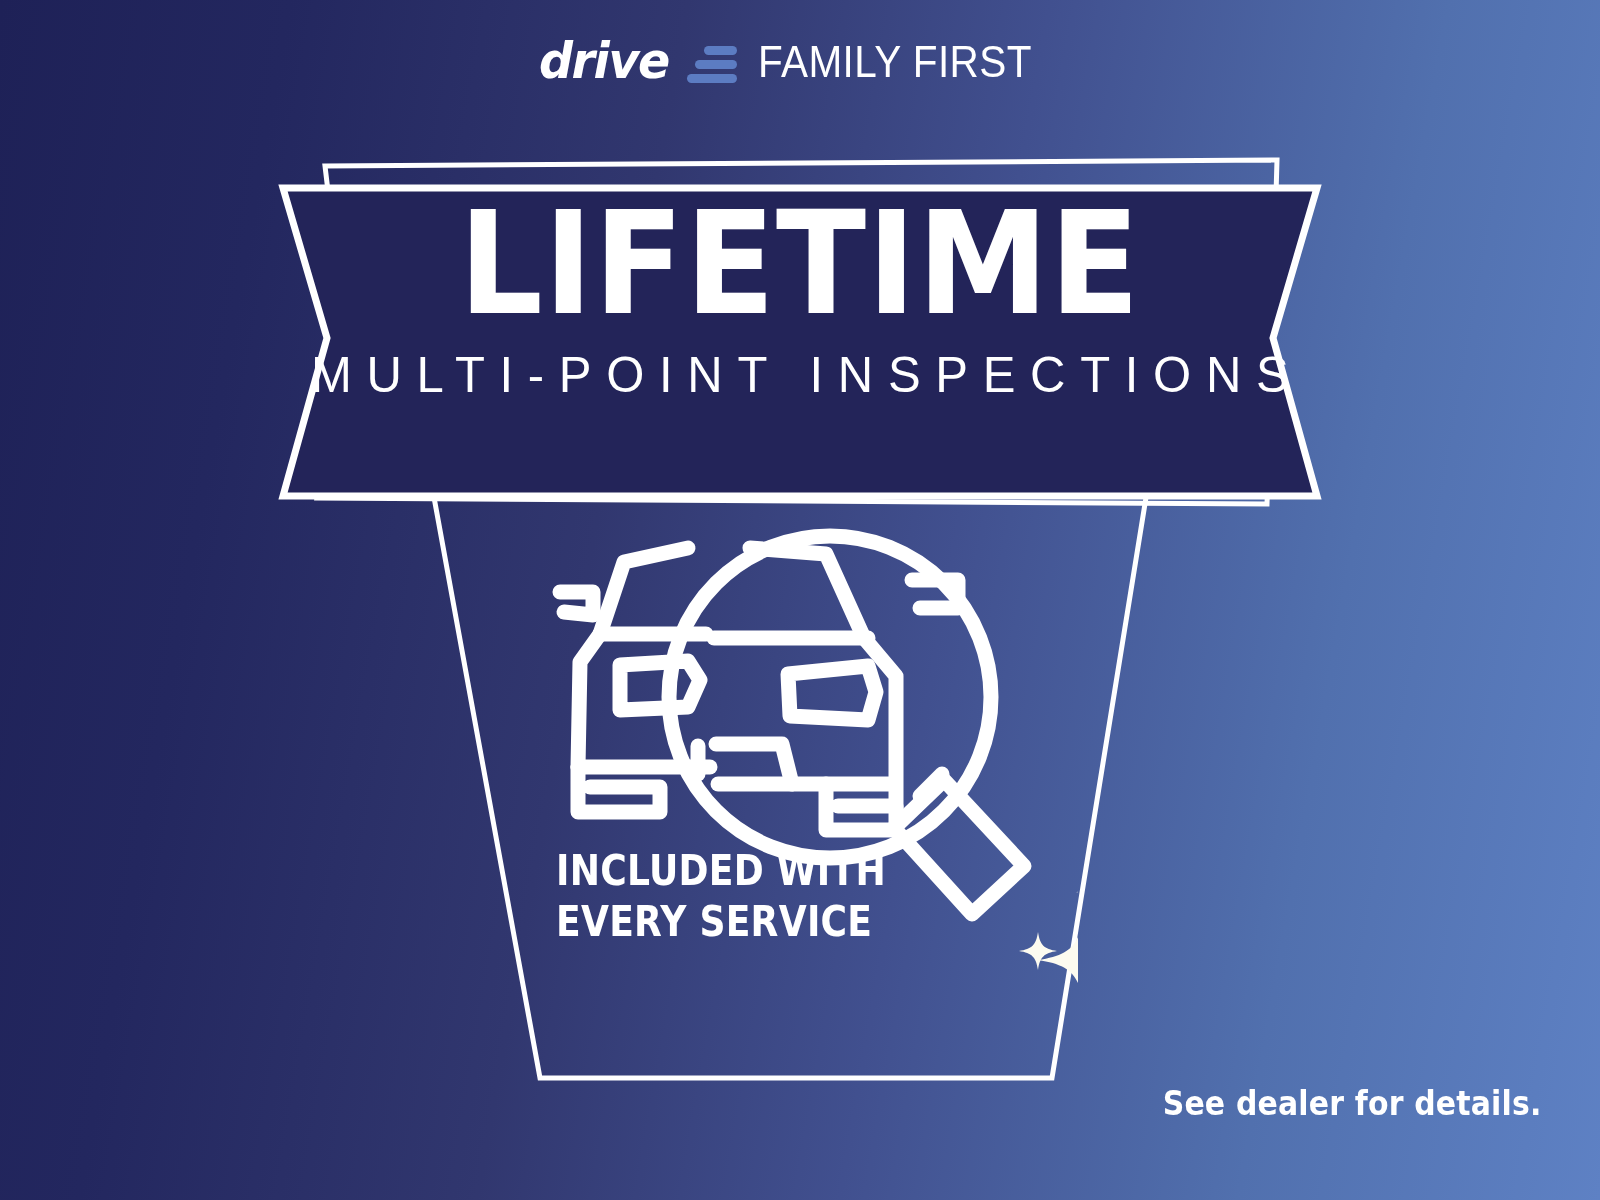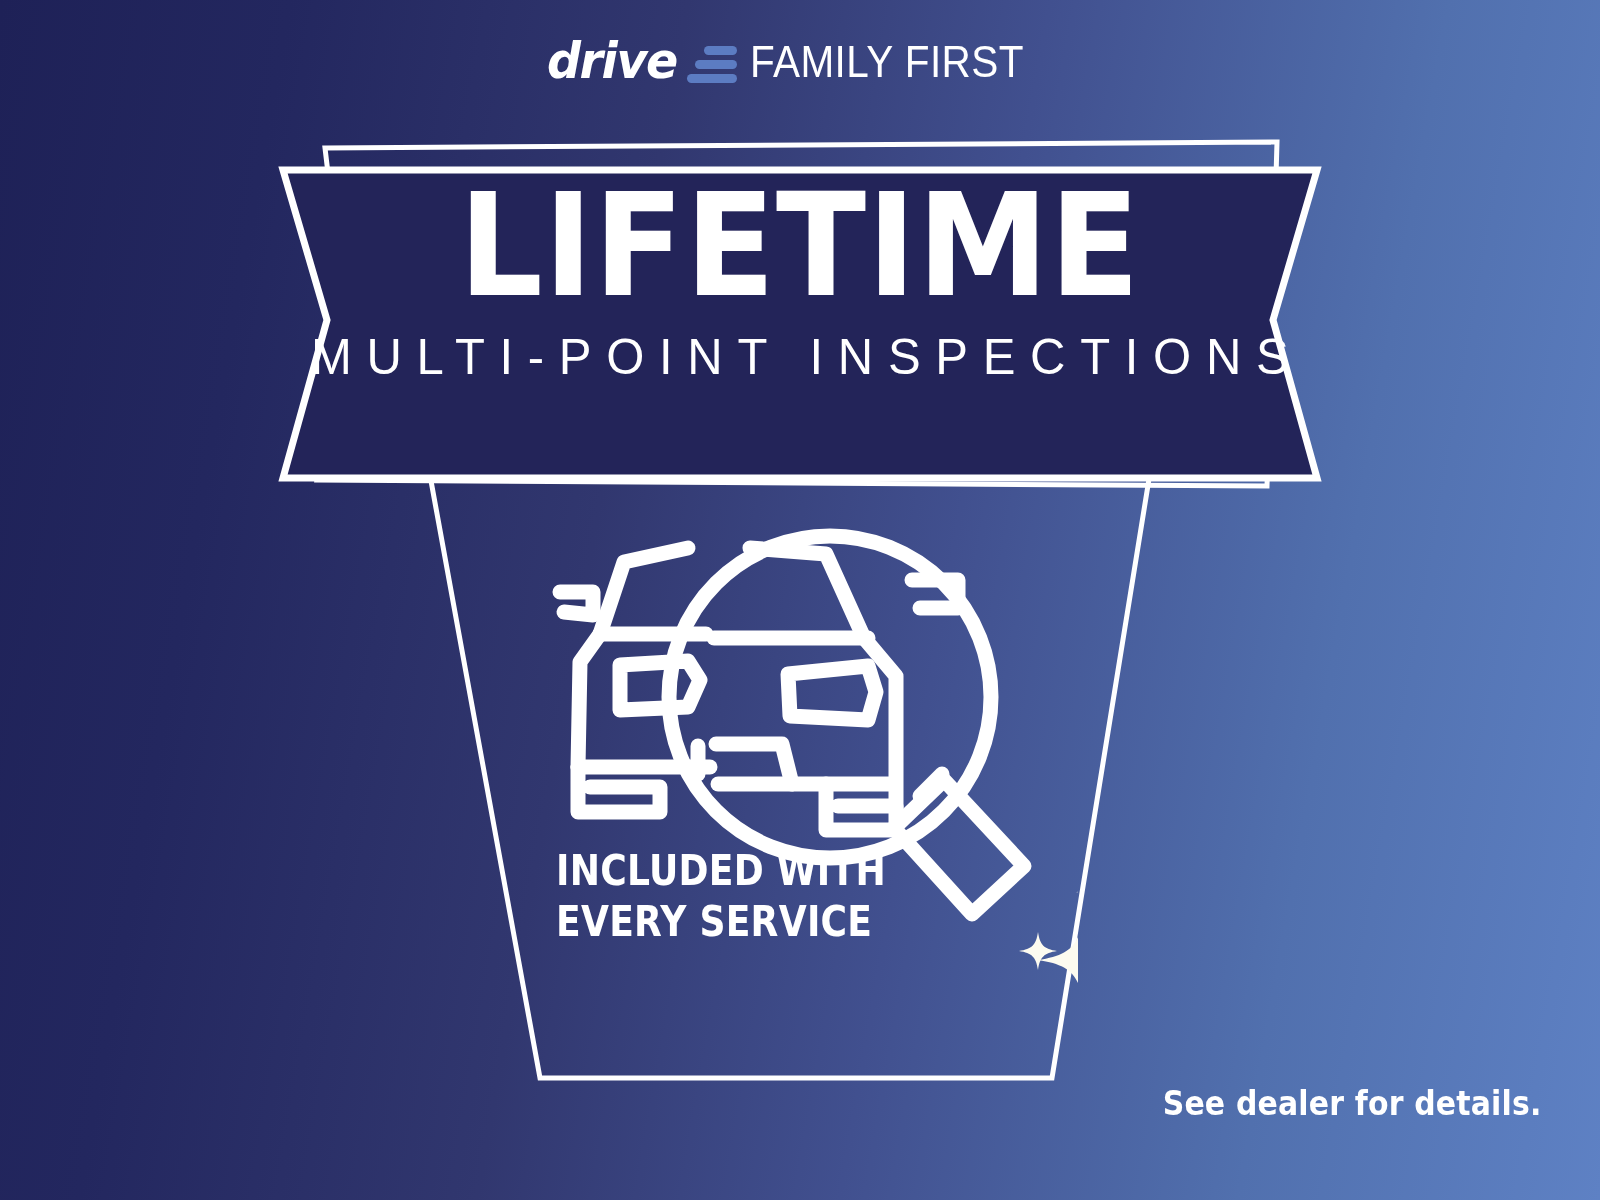--- a/index.html
+++ b/index.html
@@ -9,21 +9,21 @@
     background:#20235a;
   }
   #stage{
     position:relative;width:1600px;height:1200px;overflow:hidden;
     background:linear-gradient(100deg,#1e2157 0%,#23275f 16%,#31376f 38%,#41508f 58%,#5170ae 80%,#5e81c4 100%);
   }
 
   
   #logo{
     position:absolute;left:0;top:28px;width:1600px;
-    display:flex;align-items:center;justify-content:center;gap:0px;
+    display:flex;align-items:center;justify-content:center;gap:8px;
     height:66px;
   }
   #logo-word{
     font-family:"DejaVu Sans", sans-serif;
     font-weight:bold;font-style:italic;font-size:49px;color:#ffffff;
     letter-spacing:-1.5px;line-height:1;
     transform:scaleX(.97);
   }
   #logo-bars{
     display:flex;flex-direction:column;align-items:flex-end;justify-content:center;
@@ -37,21 +37,21 @@
     font-family:"Liberation Sans", sans-serif;
     font-weight:300;font-size:45px;color:#ffffff;
     letter-spacing:.5px;line-height:1;
     transform:scaleX(.9);transform-origin:left center;
   }
 
   
   #trapezoid{position:absolute;left:0;top:0;width:1600px;height:1200px;pointer-events:none;}
 
   
-  #banner-wrap{position:absolute;left:255px;top:130px;width:1090px;height:375px;}
+  #banner-wrap{position:absolute;left:255px;top:148px;width:1090px;height:375px;}
   #banner-wrap svg{display:block;overflow:visible;}
 
   #banner-text{
     position:absolute;left:0;top:0;width:1090px;height:375px;
     display:flex;flex-direction:column;align-items:center;justify-content:flex-start;
     pointer-events:none;
   }
   #headline{
     margin-top:48px;
     font-family:"DejaVu Sans", sans-serif;

